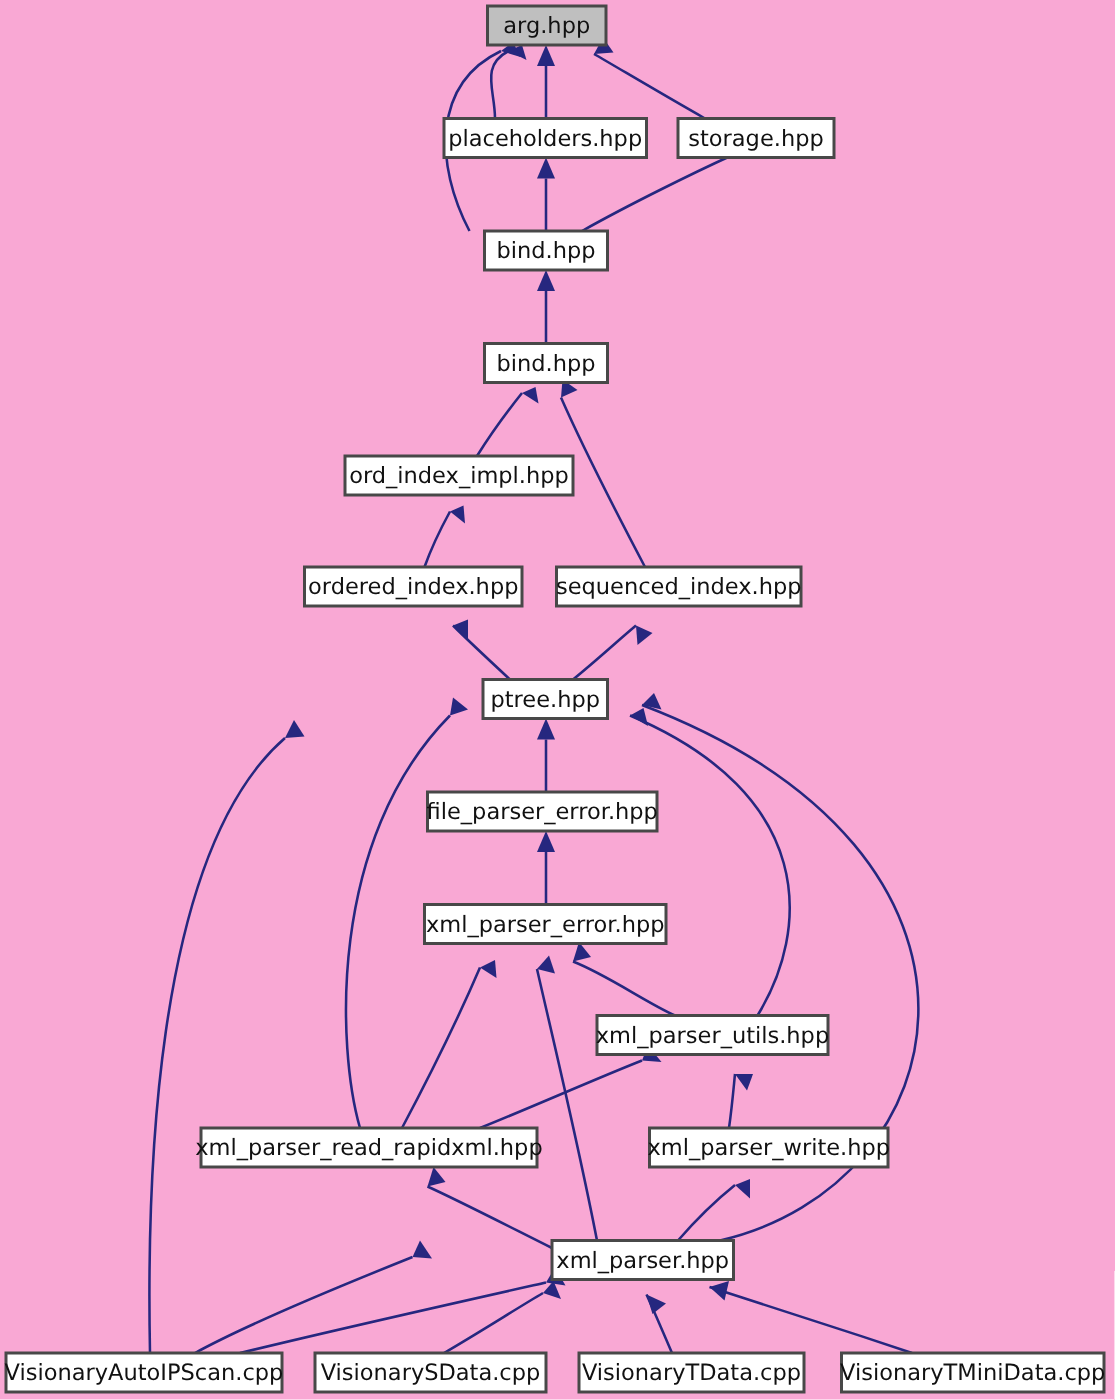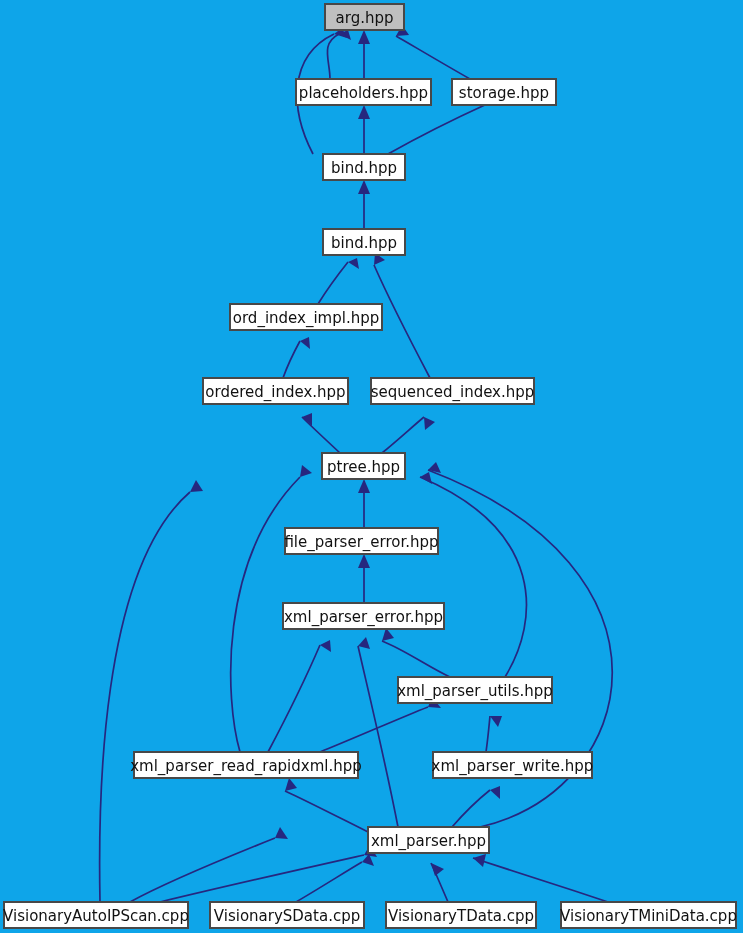--- a/index.html
+++ b/index.html
@@ -5,21 +5,21 @@
 <style>
   html, body {
     margin: 0;
     padding: 0;
     background: #ffffff;
   }
   #graph-root {
     position: relative;
     width: 743px;
     height: 933px;
-    background: #0ea5e9;
+    background: #f9a8d4;
     font-family: "DejaVu Sans", sans-serif;
     overflow: hidden;
   }
   svg.graph-canvas {
     position: absolute;
     left: 0;
     top: 0;
     width: 743px;
     height: 933px;
     display: block;

